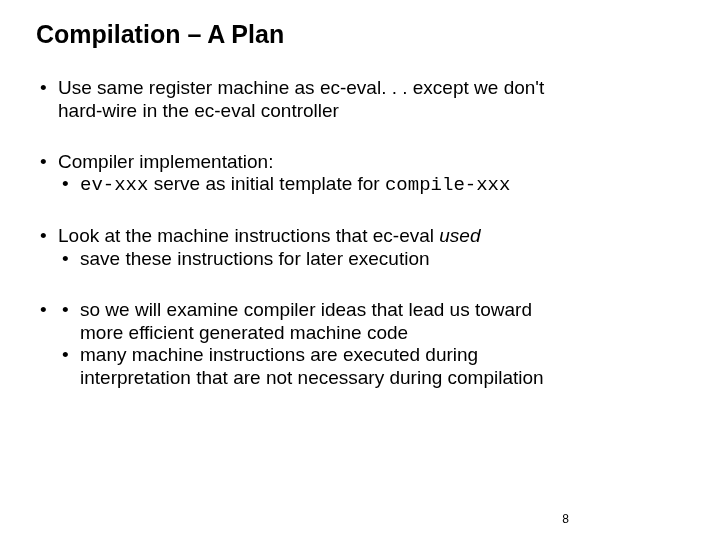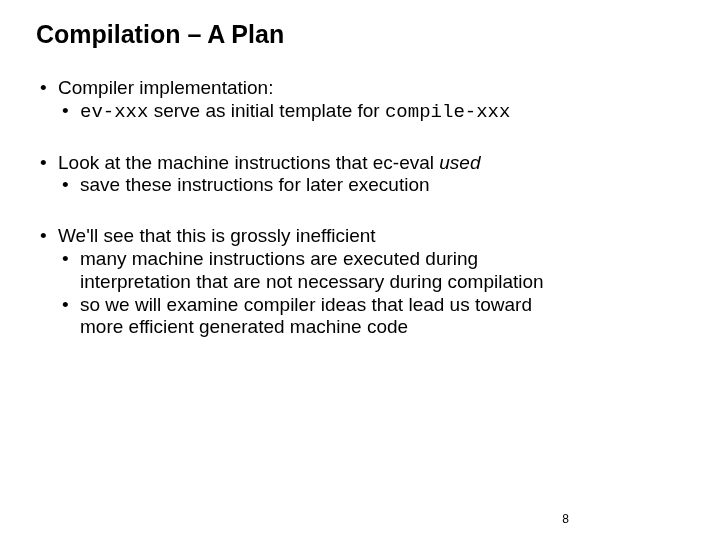--- a/index.html
+++ b/index.html
@@ -68,47 +68,49 @@
 </style>
 </head>
 <body>
 
 <div class="slide">
 
   <h1 class="title">Compilation – A Plan</h1>
 
   <ul class="top">
 
+    <li>
+      <span>Use same register machine as ec-eval. . . except we don't hard-wire in the ec-eval controller</span>
+    </li>
 
     <li>
       <span>Compiler implementation:</span>
       <ul class="sub">
         <li>
           <span class="mono">ev-xxx</span><span> serve as initial template for </span><span class="mono">compile-xxx</span>
         </li>
       </ul>
     </li>
 
     <li>
       <span>Look at the machine instructions that ec-eval </span><span class="italic">used</span>
       <ul class="sub">
         <li>
           <span>save these instructions for later execution</span>
         </li>
       </ul>
     </li>
 
     <li>
-      <span>We'll see that this is grossly inefficient</span>
       <ul class="sub">
         <li>
-          <span>many machine instructions are executed during interpretation that are not necessary during compilation</span>
+          <span>so we will examine compiler ideas that lead us toward more efficient generated machine code</span>
         </li>
         <li>
-          <span>so we will examine compiler ideas that lead us toward more efficient generated machine code</span>
+          <span>many machine instructions are executed during interpretation that are not necessary during compilation</span>
         </li>
       </ul>
     </li>
 
   </ul>
 
   <div class="pagenum">8</div>
 
 </div>
 

